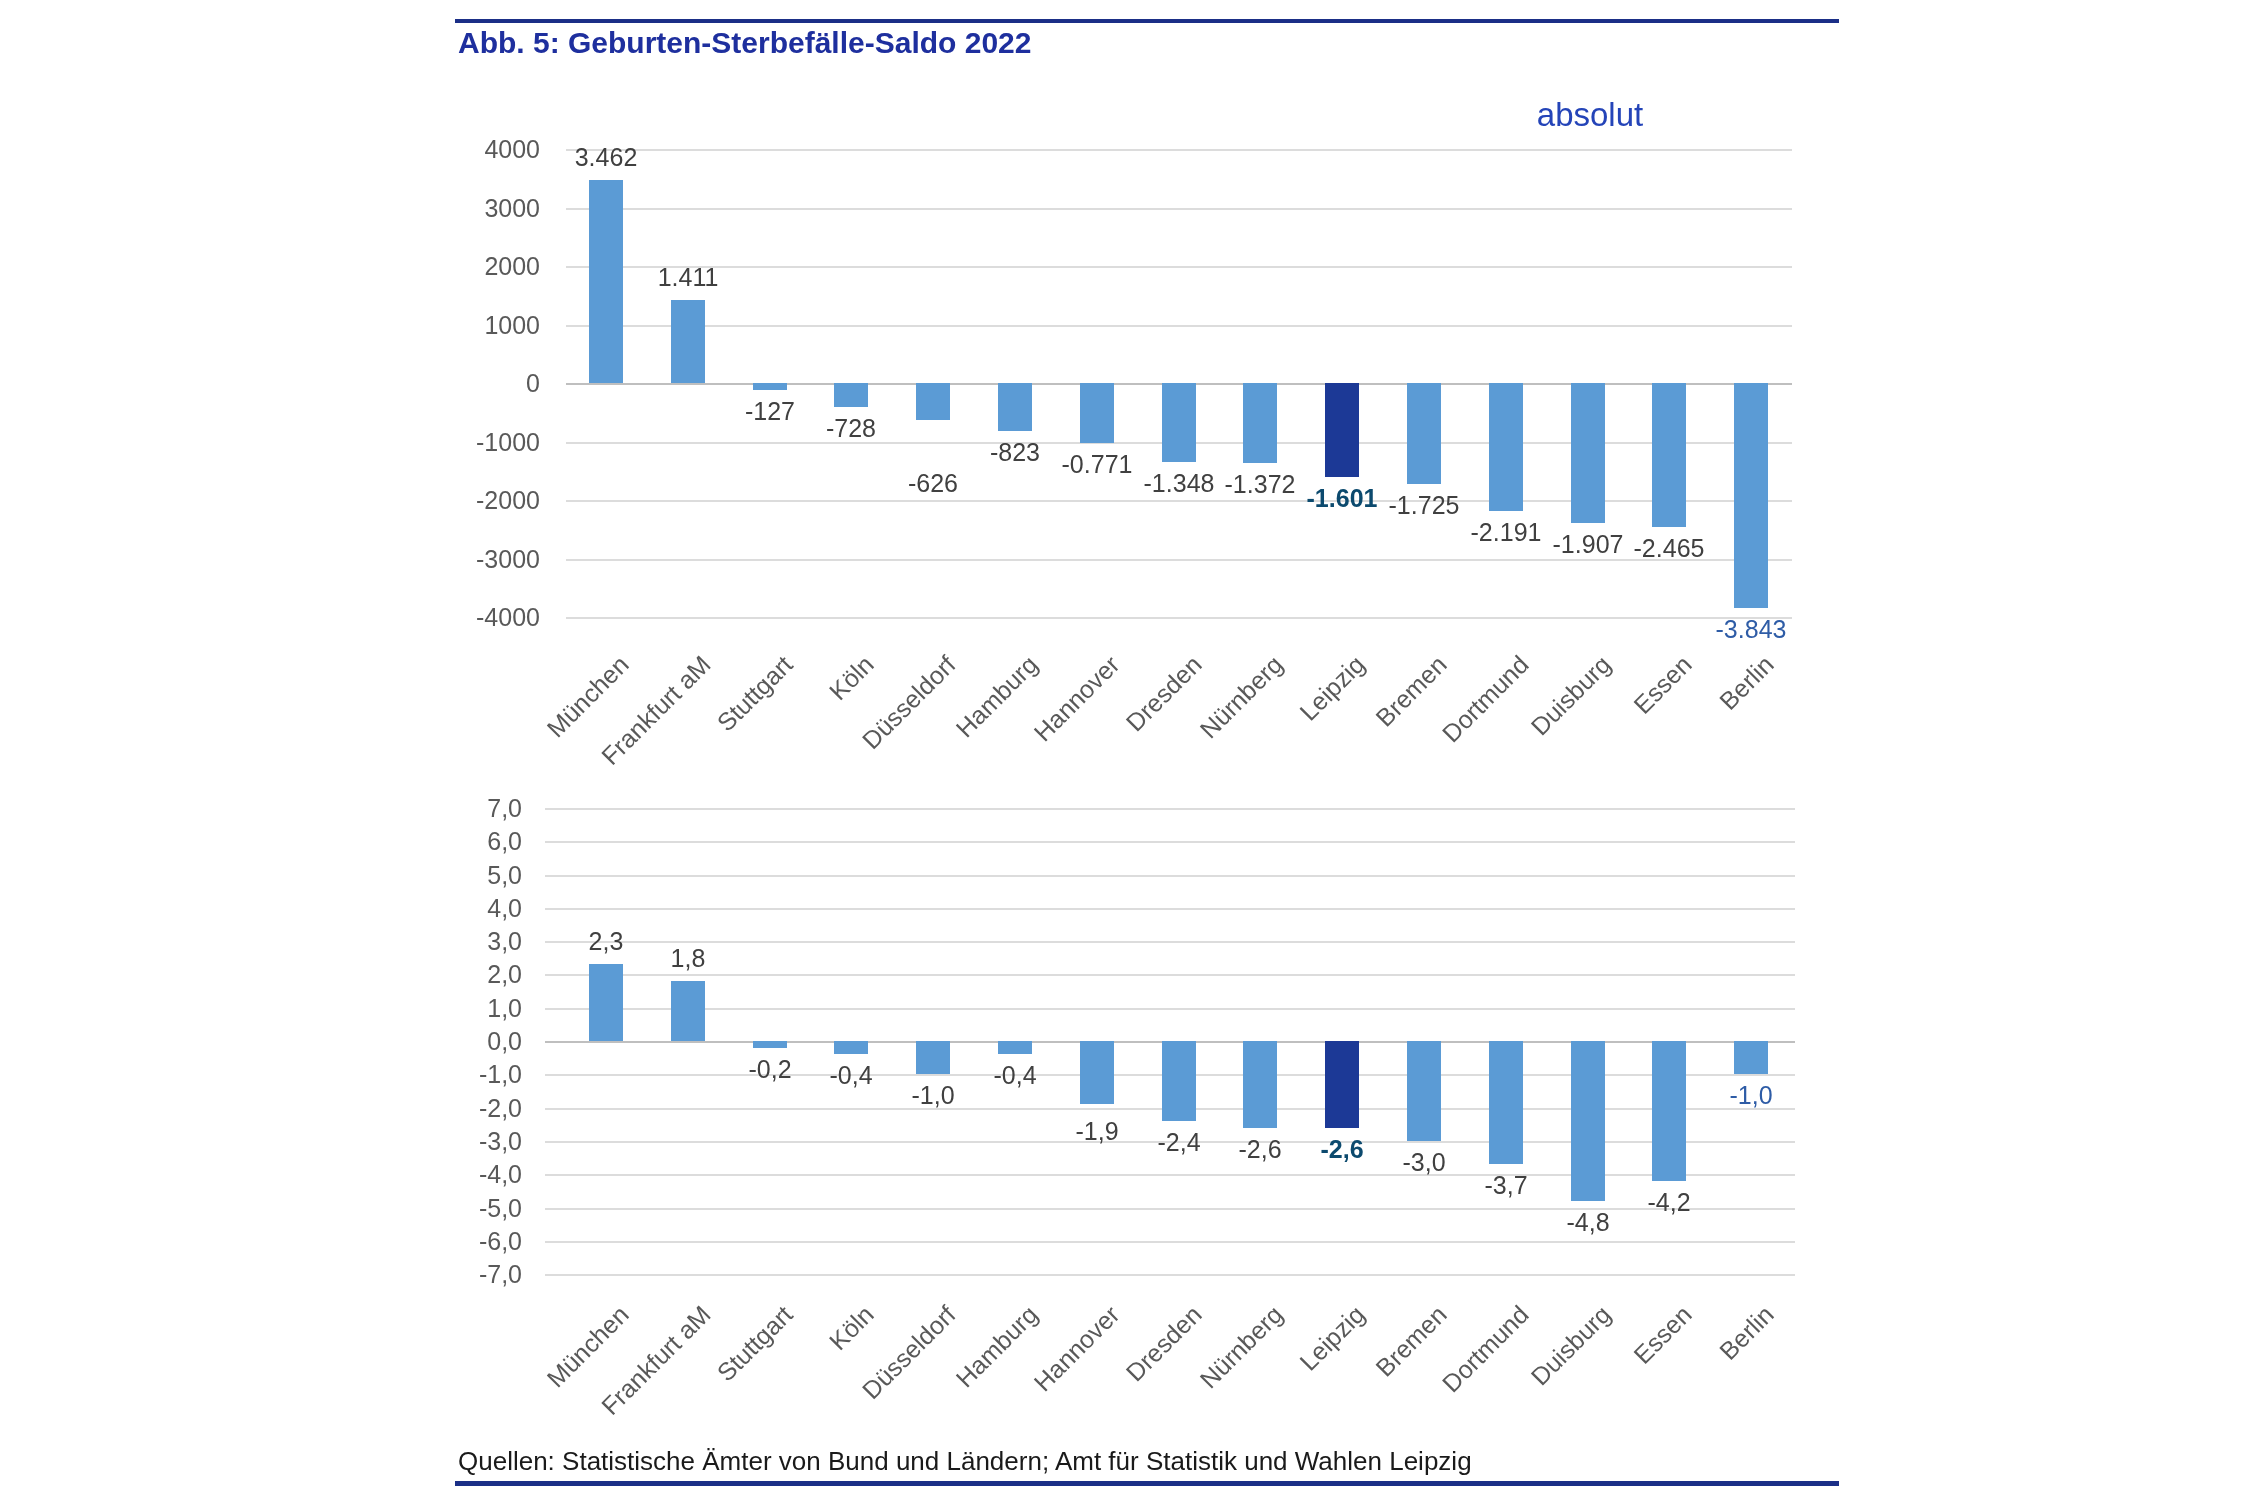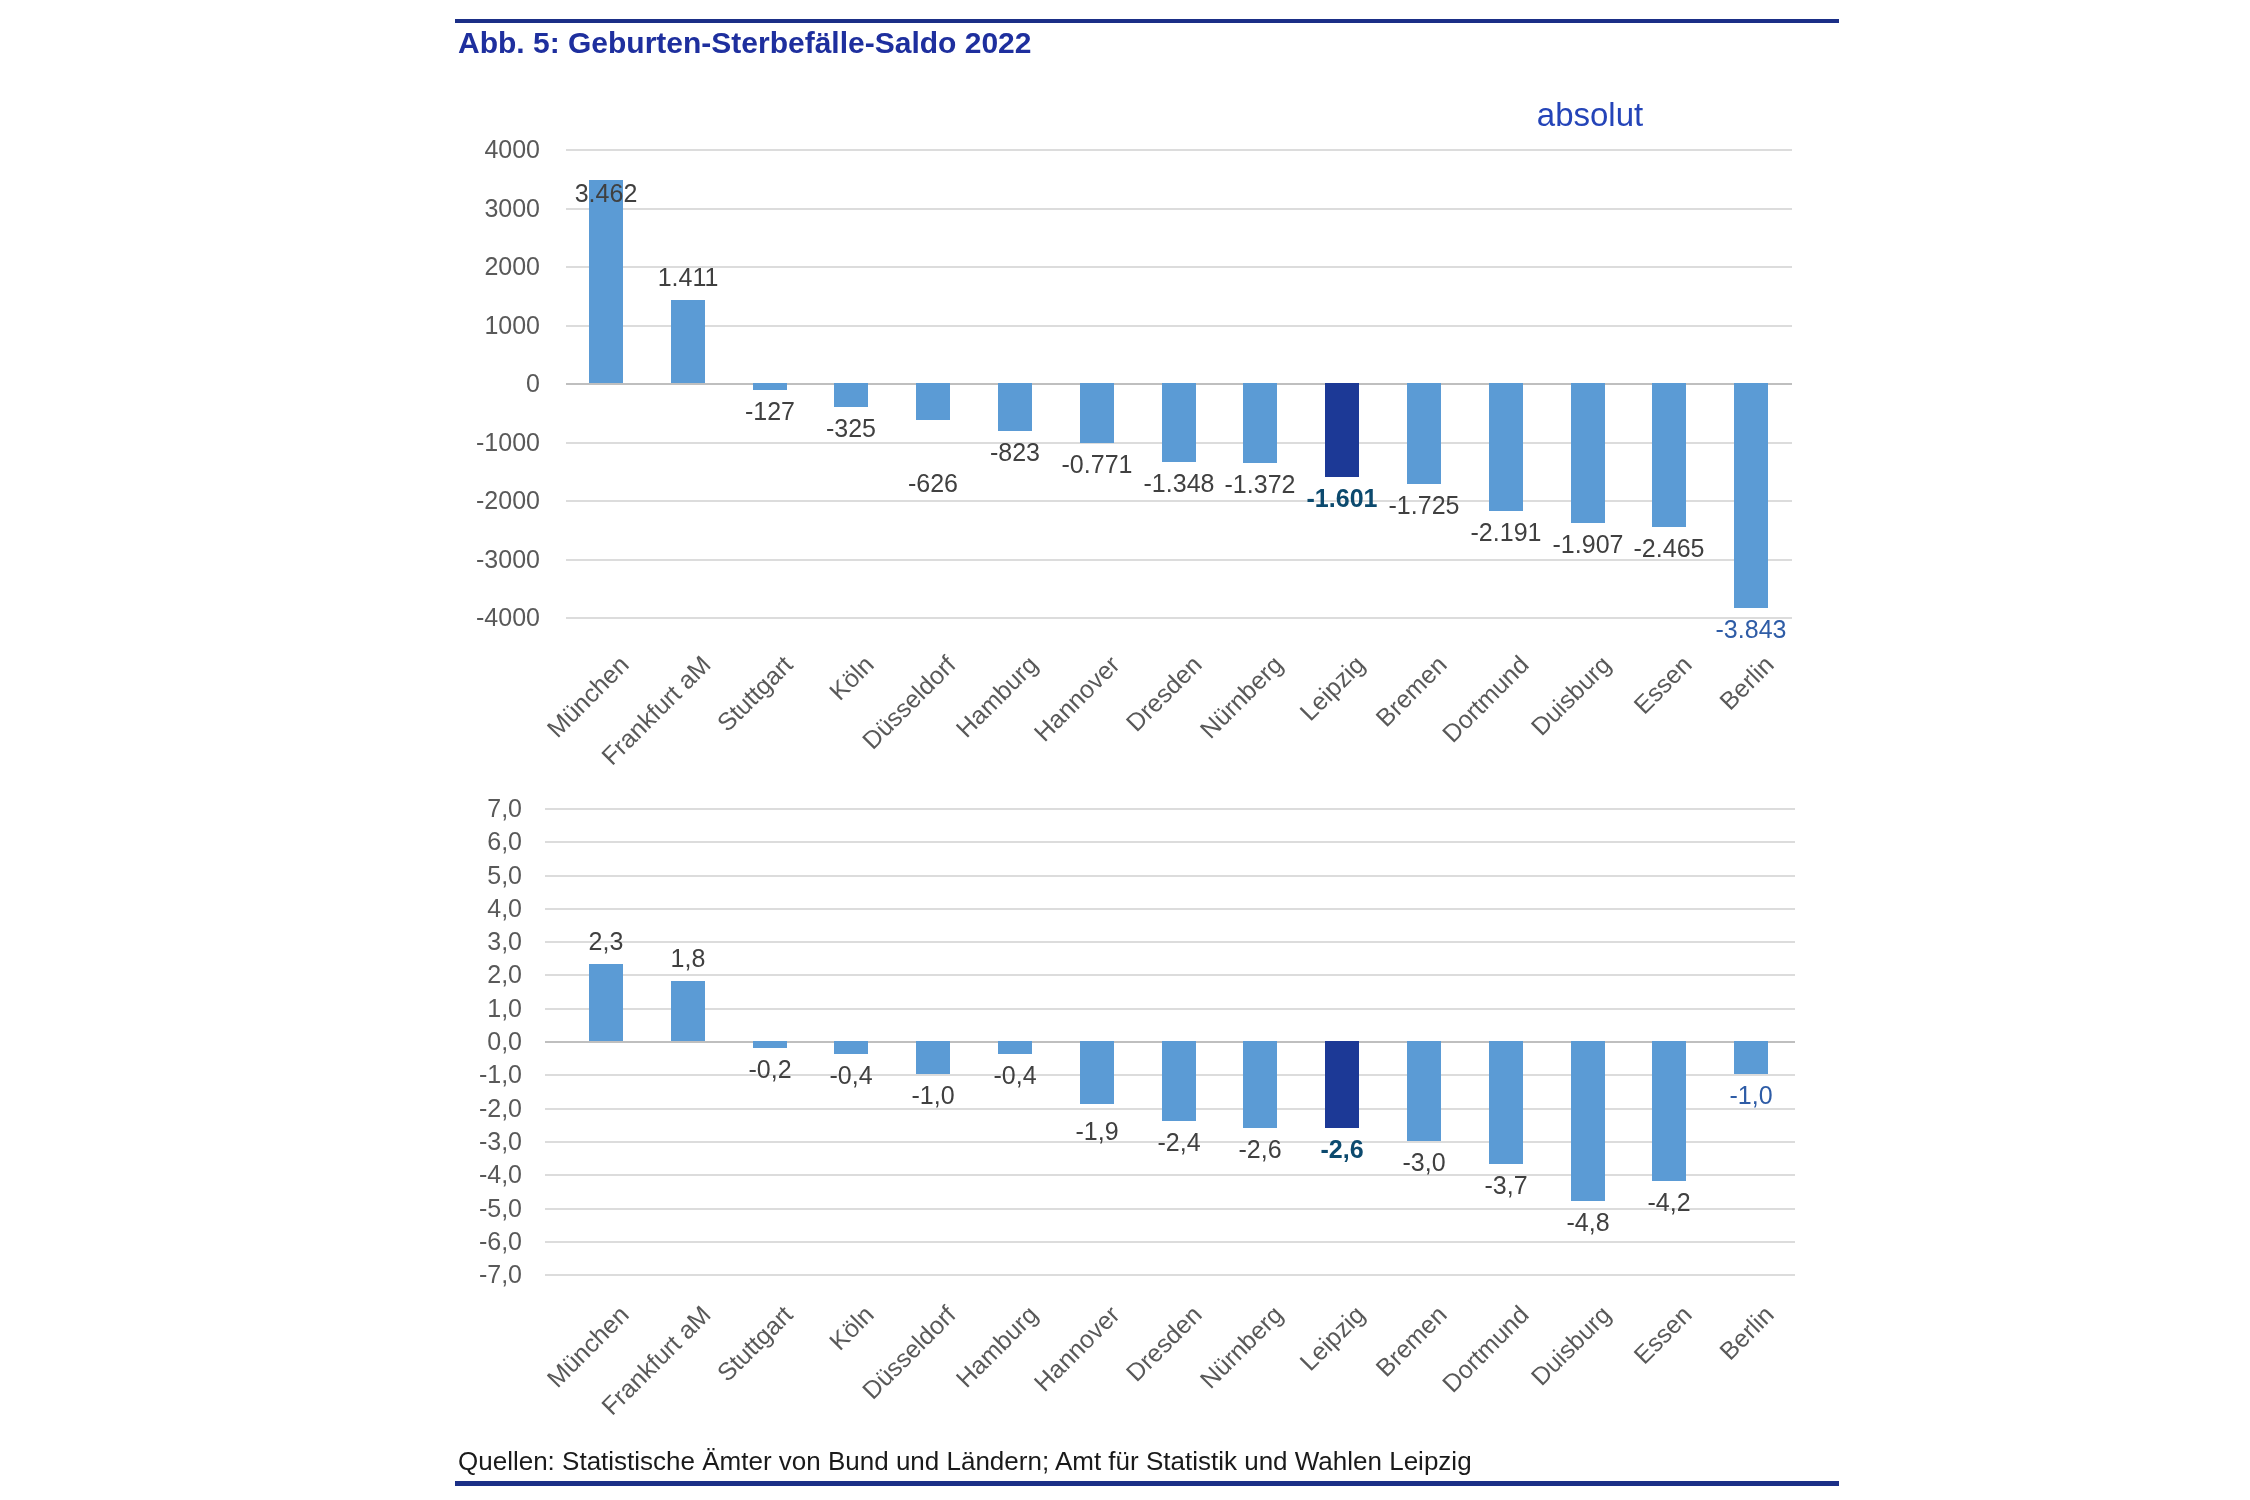--- a/index.html
+++ b/index.html
@@ -44,30 +44,30 @@
       <div class="ytick" style="left: 410px; top: 369px;">0</div>
       <div class="gridline" style="left: 566px; width: 1226px; top: 442px; background: rgb(220, 220, 220);"></div>
       <div class="ytick" style="left: 410px; top: 428px;">-1000</div>
       <div class="gridline" style="left: 566px; width: 1226px; top: 500px; background: rgb(220, 220, 220);"></div>
       <div class="ytick" style="left: 410px; top: 486px;">-2000</div>
       <div class="gridline" style="left: 566px; width: 1226px; top: 559px; background: rgb(220, 220, 220);"></div>
       <div class="ytick" style="left: 410px; top: 545px;">-3000</div>
       <div class="gridline" style="left: 566px; width: 1226px; top: 617px; background: rgb(220, 220, 220);"></div>
       <div class="ytick" style="left: 410px; top: 603px;">-4000</div>
       <div class="bar" style="left: 589px; top: 180px; width: 34px; height: 203px; background: rgb(91, 155, 213);"></div>
-      <div class="dlabel" style="left: 531px; top: 142px; margin-top: 36px;">3.462</div>
+      <div class="dlabel" style="left: 531px; top: 142px;">3.462</div>
       <div class="citylabel" style="left: 384px; top: 650px;">München</div>
       <div class="bar" style="left: 671px; top: 300px; width: 34px; height: 83px; background: rgb(91, 155, 213);"></div>
       <div class="dlabel" style="left: 613px; top: 262px;">1.411</div>
       <div class="citylabel" style="left: 466px; top: 650px;">Frankfurt aM</div>
       <div class="bar" style="left: 753px; top: 383px; width: 34px; height: 7px; background: rgb(91, 155, 213);"></div>
       <div class="dlabel" style="left: 695px; top: 396px;">-127</div>
       <div class="citylabel" style="left: 548px; top: 650px;">Stuttgart</div>
       <div class="bar" style="left: 834px; top: 383px; width: 34px; height: 24px; background: rgb(91, 155, 213);"></div>
-      <div class="dlabel" style="left: 776px; top: 413px;">-325</div>
+      <div class="dlabel" style="left: 776px; top: 413px;">-728</div>
       <div class="citylabel" style="left: 629px; top: 650px;">Köln</div>
       <div class="bar" style="left: 916px; top: 383px; width: 34px; height: 37px; background: rgb(91, 155, 213);"></div>
       <div class="dlabel" style="left: 858px; top: 426px; margin-top: 42px;">-626</div>
       <div class="citylabel" style="left: 711px; top: 650px;">Düsseldorf</div>
       <div class="bar" style="left: 998px; top: 383px; width: 34px; height: 48px; background: rgb(91, 155, 213);"></div>
       <div class="dlabel" style="left: 940px; top: 437px;">-823</div>
       <div class="citylabel" style="left: 793px; top: 650px;">Hamburg</div>
       <div class="bar" style="left: 1080px; top: 383px; width: 34px; height: 60px; background: rgb(91, 155, 213);"></div>
       <div class="dlabel" style="left: 1022px; top: 449px;">-0.771</div>
       <div class="citylabel" style="left: 875px; top: 650px;">Hannover</div>

